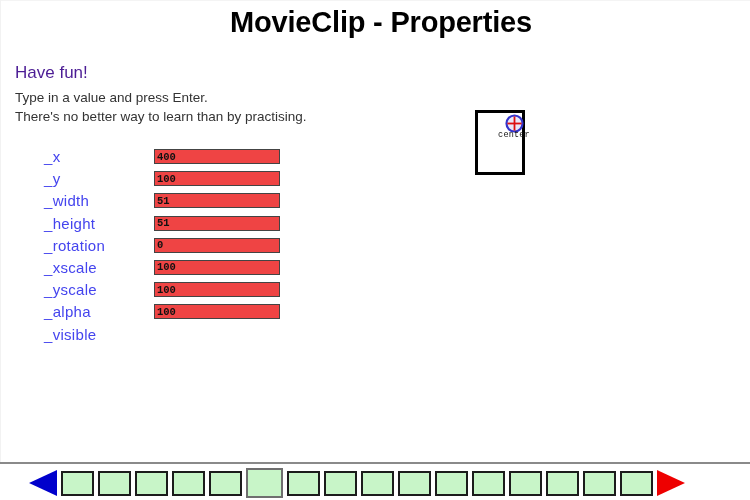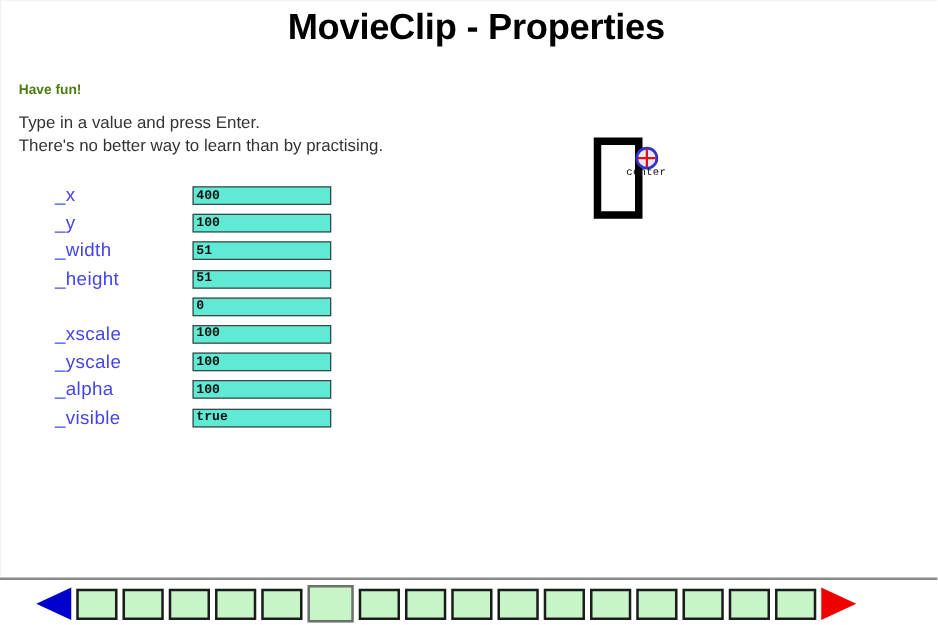--- a/index.html
+++ b/index.html
@@ -50,23 +50,23 @@
   }
 
   
   #intro {
     position: absolute;
     left: 15px;
     top: 64px;
     width: 430px;
   }
   #intro-heading {
-    font-size: 11px;
-    font-weight: bold;
-    color: #4d7c0f;
+    font-size: 17px;
+    font-weight: normal;
+    color: #4c1d95;
     margin: 0 0 7px 0;
     line-height: 17px;
   }
   .intro-line {
     font-size: 13.5px;
     color: #333333;
     line-height: 19px;
     margin: 0;
     white-space: nowrap;
   }
@@ -90,43 +90,43 @@
     font-size: 15px;
     color: #4444ee;
     line-height: 20px;
     white-space: pre;
     letter-spacing: 0.3px;
   }
   .prop-input {
     position: absolute;
     left: 110px;
     top: 2px;
-    width: 111px;
+    width: 126px;
     height: 15px;
     box-sizing: border-box;
     border: 1px solid #444444;
-    background: #5eead4;
+    background: #ef4444;
     font-family: "Liberation Mono", "DejaVu Sans Mono", monospace;
     font-size: 10.5px;
     font-weight: bold;
     color: #111111;
     padding: 0 2px;
     line-height: 13px;
     outline: none;
   }
 
   
   #stage-box {
     position: absolute;
     left: 475px;
     top: 110px;
-    width: 39px;
+    width: 50px;
     height: 65px;
     box-sizing: border-box;
-    border: 6px solid #000000;
+    border: 3px solid #000000;
     background: #ffffff;
   }
   #clip-wrap {
     position: absolute;
     left: 14px;
     top: 1px;
     width: 44px;
     text-align: center;
   }
   #reg-icon {
@@ -221,37 +221,37 @@
       </div>
       <div class="prop-row">
         <span class="prop-label">_width</span>
         <input class="prop-input" type="text" value="51" style="">
       </div>
       <div class="prop-row">
         <span class="prop-label">_height</span>
         <input class="prop-input" type="text" value="51" style="">
       </div>
       <div class="prop-row">
+        <span class="prop-label">_rotation</span>
         <input class="prop-input" type="text" value="0" style="">
       </div>
       <div class="prop-row">
         <span class="prop-label">_xscale</span>
         <input class="prop-input" type="text" value="100" style="">
       </div>
       <div class="prop-row">
         <span class="prop-label">_yscale</span>
         <input class="prop-input" type="text" value="100" style="">
       </div>
       <div class="prop-row">
         <span class="prop-label">_alpha</span>
         <input class="prop-input" type="text" value="100" style="">
       </div>
       <div class="prop-row">
         <span class="prop-label">_visible</span>
-        <input class="prop-input" type="text" value="true" style="">
       </div>
     </div>
 
   <div id="stage-box">
     <div id="clip-wrap">
       <svg id="reg-icon" width="19" height="19" viewBox="0 0 19 19">
         <circle cx="9.5" cy="9.5" r="8" fill="#e8e8f8" stroke="#3333cc" stroke-width="2.2"></circle>
         <line x1="9.5" y1="2.4" x2="9.5" y2="16.6" stroke="#dd1111" stroke-width="1.8"></line>
         <line x1="2.4" y1="9.5" x2="16.6" y2="9.5" stroke="#dd1111" stroke-width="1.8"></line>
       </svg>

